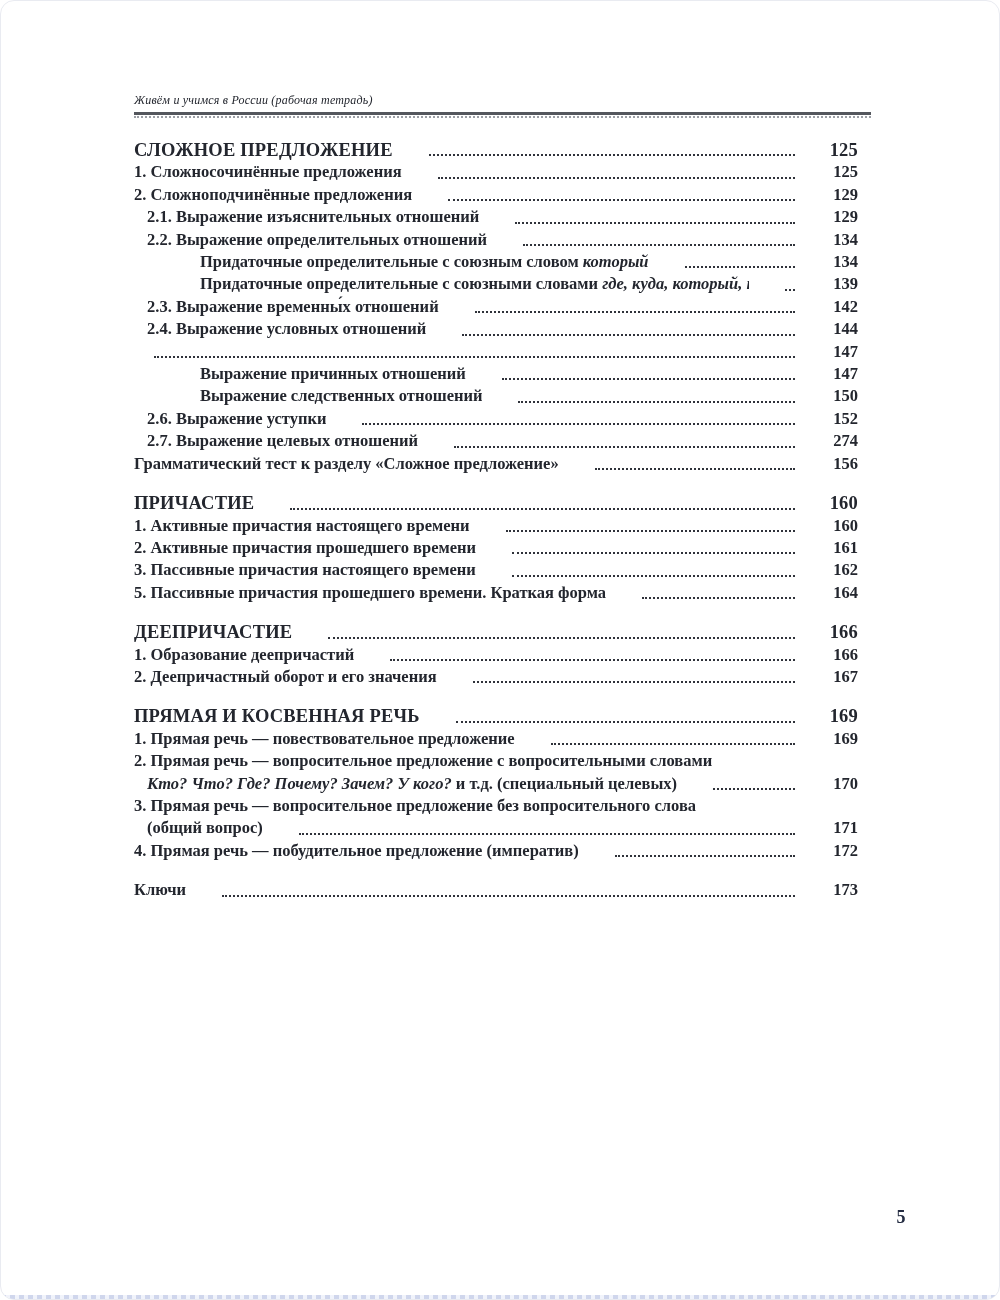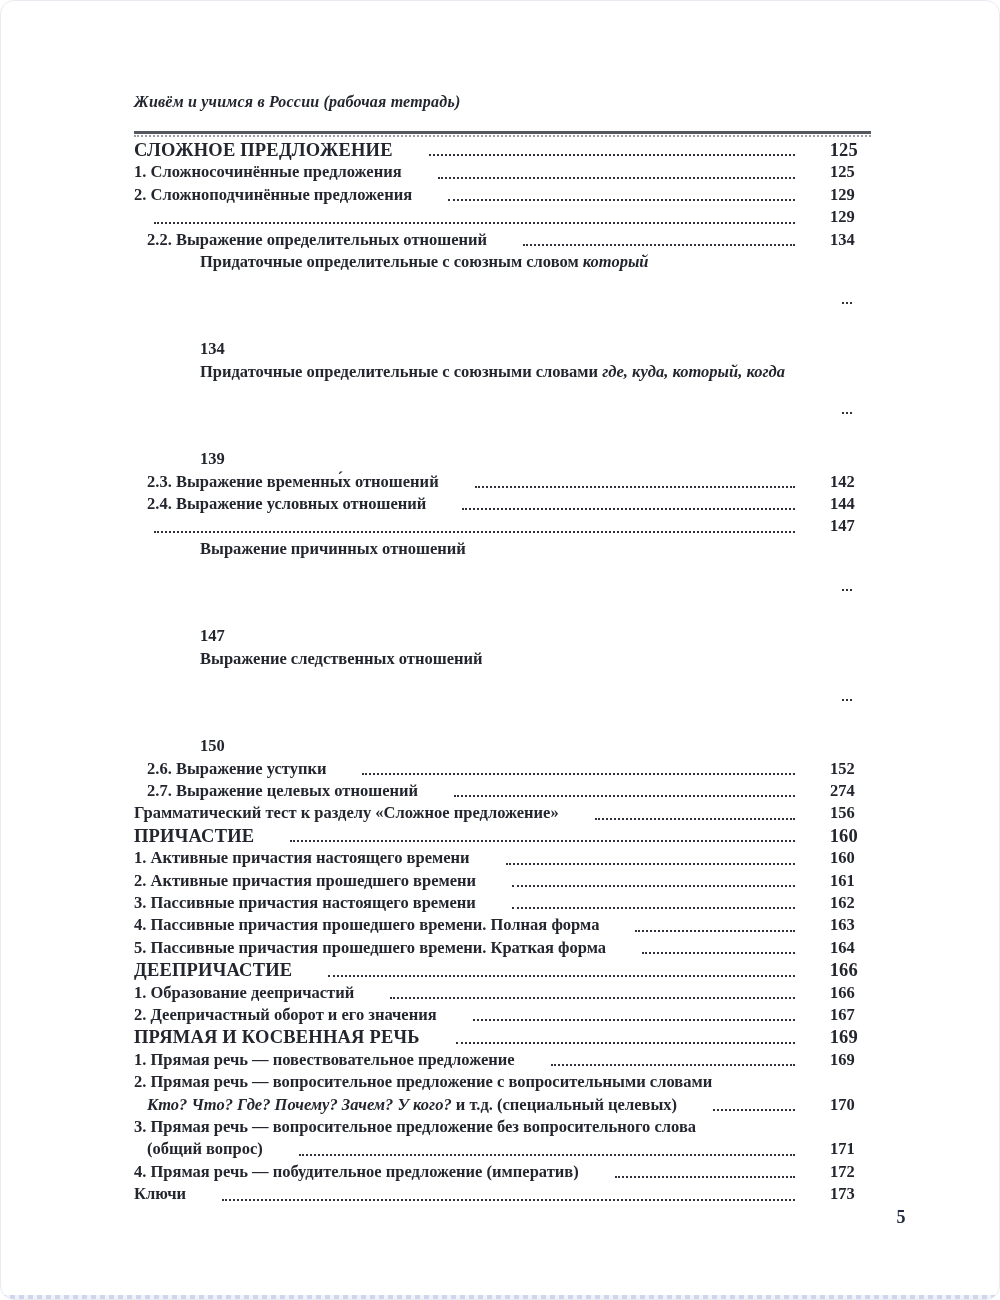--- a/index.html
+++ b/index.html
@@ -16,58 +16,58 @@
     color: #23262e;
   }
   .running-header {
     position: absolute;
     left: 133px;
     top: 92px;
     width: 737px;
   }
   .rh-text {
     font-style: italic;
-    font-weight: bold;
-    font-size: 16px;
+    font-weight: normal;
+    font-size: 12px;
     letter-spacing: 0.2px;
-    padding-bottom: 20px;
+    padding-bottom: 4px;
   }
   .rule-thick { height: 3px; background: #54575d; }
   .rule-dotted { border-top: 2px dotted #9a9da4; margin-top: 1px; }
   .toc {
     position: absolute;
     left: 133px;
     top: 138px;
     width: 724px;
   }
-  .toc-block { }
+  .toc-block { margin-top: 17px; }
   .toc-block:first-child { margin-top: 0; }
   .row {
     display: flex;
     align-items: baseline;
     line-height: 22.4px;
     font-size: 16.5px;
     font-weight: bold;
     white-space: nowrap;
     gap: 29px;
   }
   .row.title { font-size: 18.5px; letter-spacing: 0.2px; }
   .row.ind-1 { padding-left: 13px; }
-  .row.ind-2 { padding-left: 66px; flex-direction: column; }
+  .row.ind-2 { padding-left: 66px; }
   .txt { flex: 0 1 auto; overflow: hidden; }
   .txt .it { font-style: italic; }
   .leader {
     flex: 1 1 0;
     min-width: 10px;
     align-self: flex-end;
     height: 0;
     border-bottom: 2.5px dotted #2f323a;
     margin: 0 6px 5px 7px;
   }
-  .pg { flex: 0 0 auto; min-width: 28px; }
+  .pg { flex: 0 0 auto; min-width: 28px; text-align: right; }
   .folio {
     position: absolute;
     left: 880px;
     top: 1206px;
     width: 40px;
     text-align: center;
     font-size: 18px;
     font-weight: bold;
     color: #242c42;
   }
@@ -101,20 +101,21 @@
           <span class="txt"><span>1. Сложносочинённые предложения</span></span>
           <span class="leader"></span>
           <span class="pg">125</span>
         </div>
         <div class="row ind-0">
           <span class="txt"><span>2. Сложноподчинённые предложения</span></span>
           <span class="leader"></span>
           <span class="pg">129</span>
         </div>
         <div class="row ind-1">
+          <span class="txt"><span>2.1. Выражение изъяснительных отношений</span></span>
           <span class="leader"></span>
           <span class="pg">129</span>
         </div>
         <div class="row ind-1">
           <span class="txt"><span>2.2. Выражение определительных отношений</span></span>
           <span class="leader"></span>
           <span class="pg">134</span>
         </div>
         <div class="row ind-2">
           <span class="txt"><span>Придаточные определительные с союзным словом </span><span class="it">который</span></span>
@@ -181,25 +182,20 @@
           <span class="txt"><span>2. Активные причастия прошедшего времени</span></span>
           <span class="leader"></span>
           <span class="pg">161</span>
         </div>
         <div class="row ind-0">
           <span class="txt"><span>3. Пассивные причастия настоящего времени</span></span>
           <span class="leader"></span>
           <span class="pg">162</span>
         </div>
         <div class="row ind-0">
-          <span class="txt"><span>4. Пассивные причастия прошедшего времени. Полная форма</span></span>
-          <span class="leader"></span>
-          <span class="pg">163</span>
-        </div>
-        <div class="row ind-0">
           <span class="txt"><span>5. Пассивные причастия прошедшего времени. Краткая форма</span></span>
           <span class="leader"></span>
           <span class="pg">164</span>
         </div>
       </section>
       <section class="toc-block">
         <div class="row ind-0 title">
           <span class="txt"><span>ДЕЕПРИЧАСТИЕ</span></span>
           <span class="leader"></span>
           <span class="pg">166</span>

